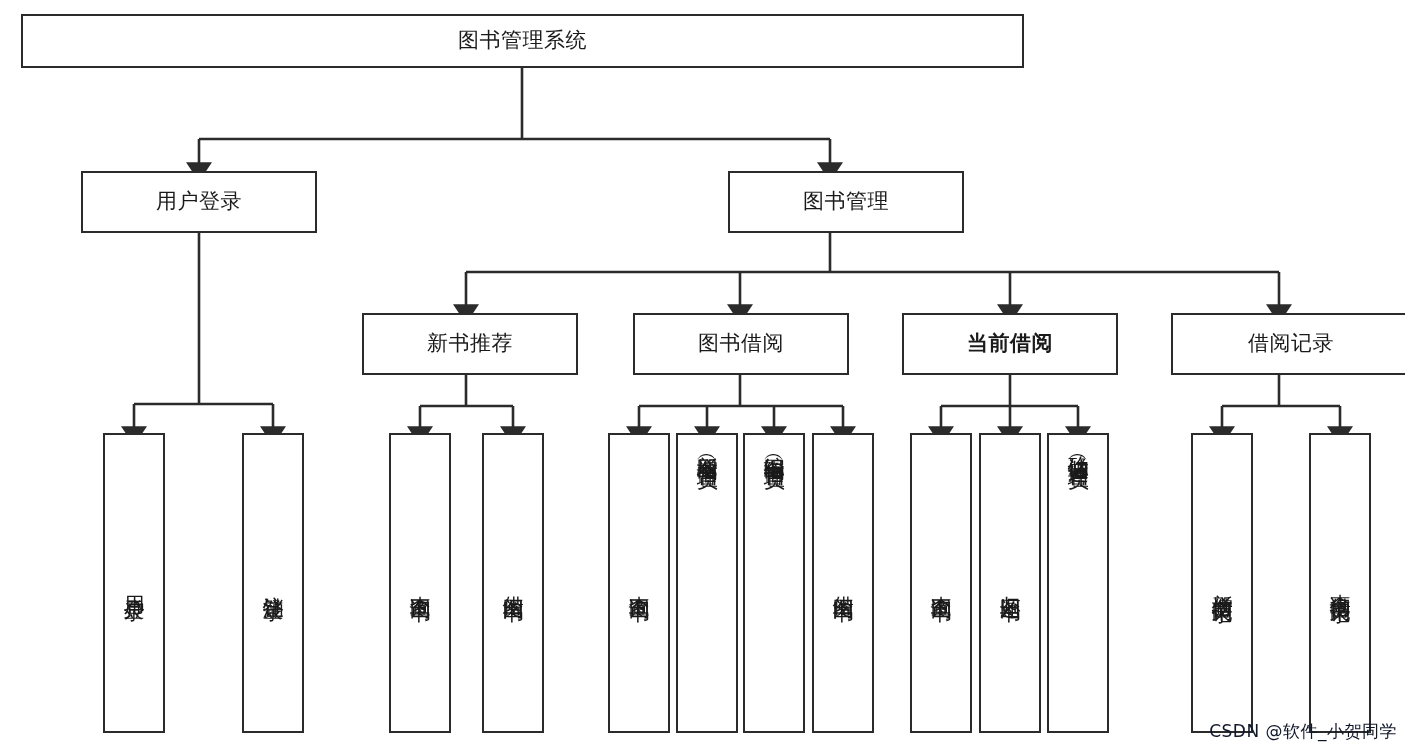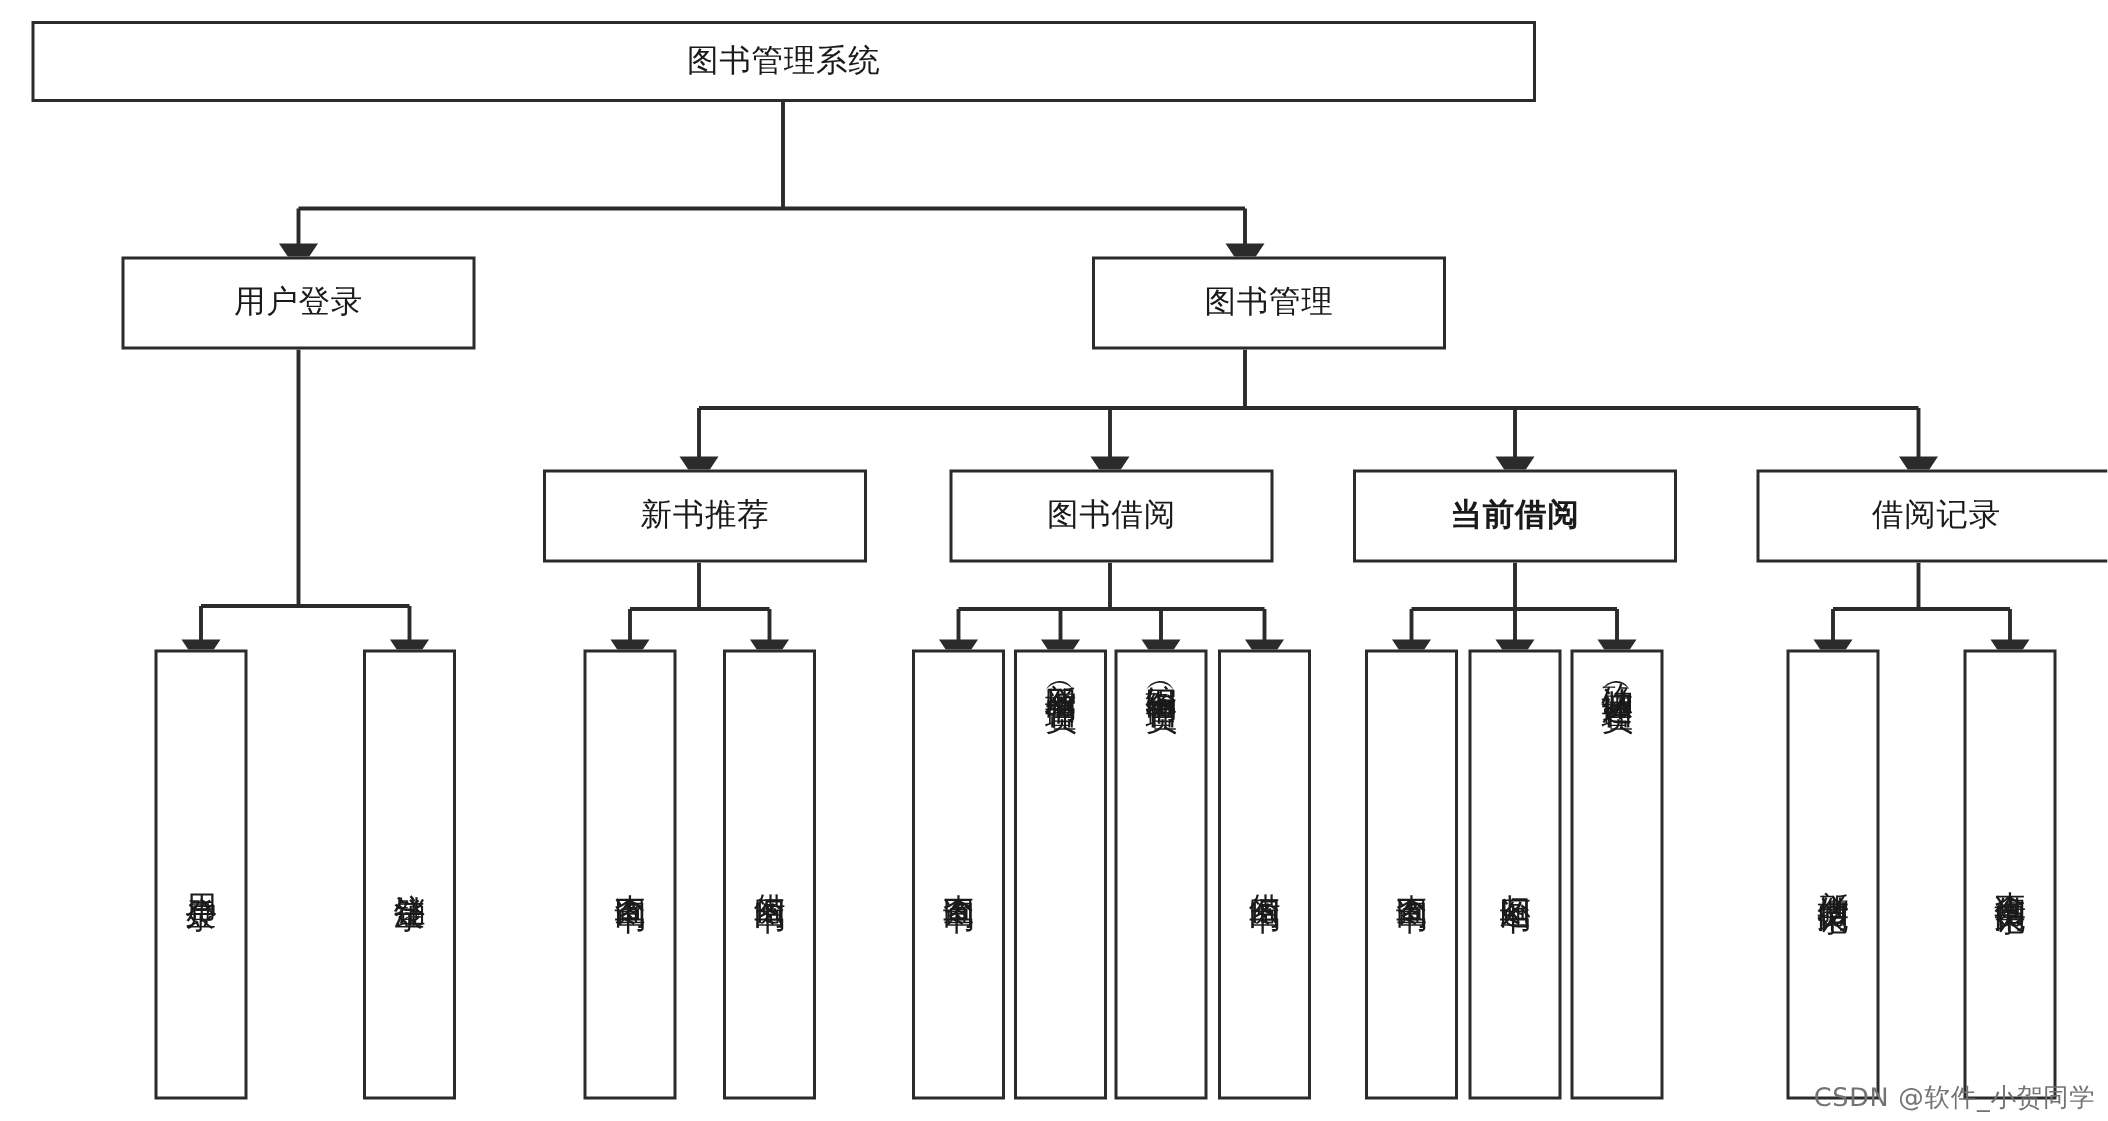--- a/index.html
+++ b/index.html
@@ -59,21 +59,21 @@
   }
   
   .node.vert.top .label {
     align-self: flex-start;
   }
   .watermark {
     position: absolute;
     right: 8px;
     bottom: 4px;
     font-size: 17px;
-    color: #737373;
+    color: #0f172a;
     letter-spacing: 0.5px;
     white-space: nowrap;
     user-select: none;
   }
 </style>
 </head>
 <body>
 
 <div id="canvas">
 

